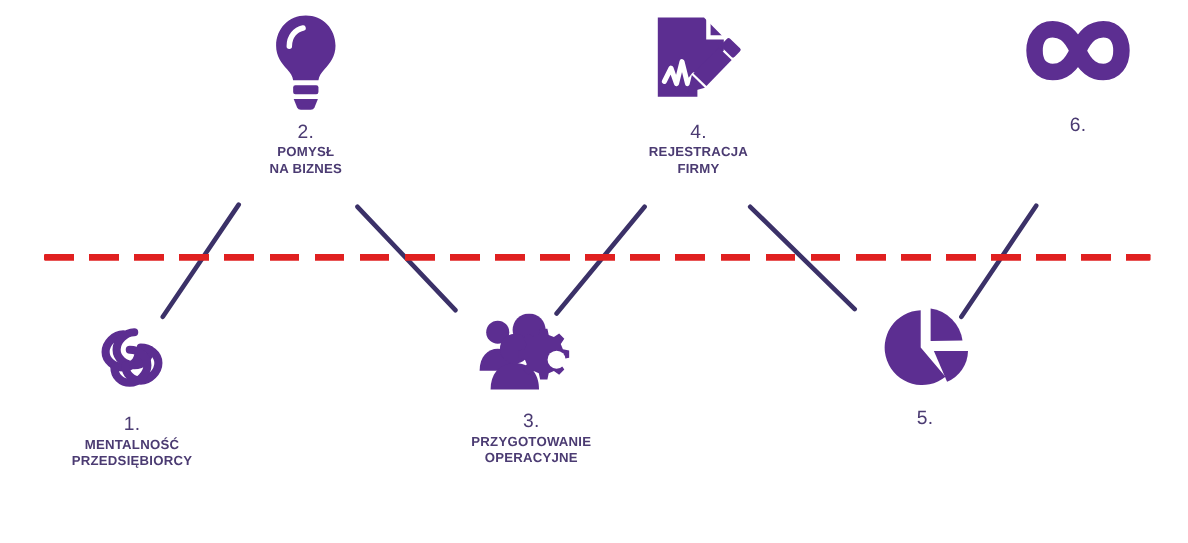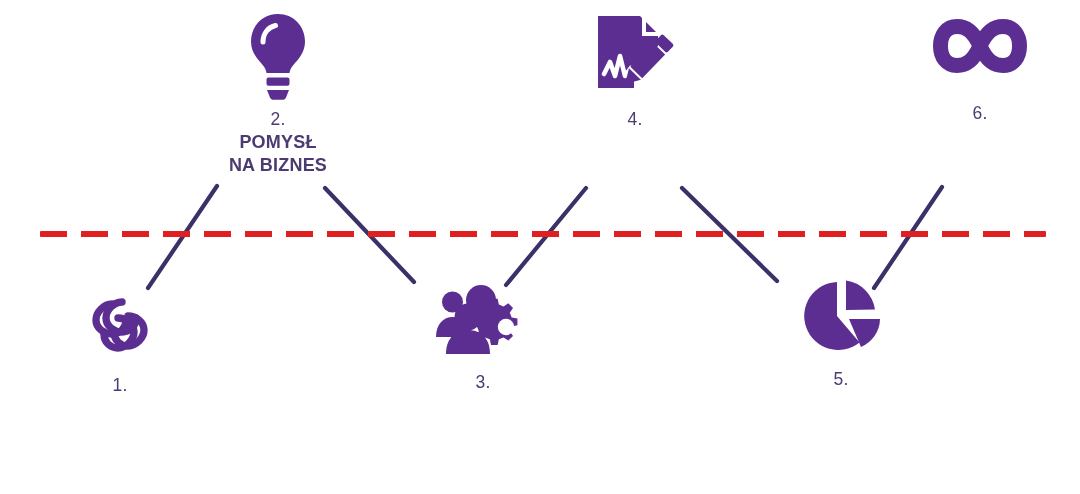--- a/index.html
+++ b/index.html
@@ -67,21 +67,21 @@
   .node .num {
     display: block;
     font-weight: 400;
     font-size: 17.5px;
     line-height: 1.30;
     color: #4b3b72;
   }
   .node .title {
     display: block;
     font-weight: 700;
-    font-size: 18px;
+    font-size: 12px;
     line-height: 1.28;
     color: #4b3b72;
     white-space: pre-line;
   }
   
   .node.top .caption { margin-top: 4px; }
   
   .node.bottom .caption { margin-top: 6px; }
 
   
@@ -120,20 +120,22 @@
         <g fill="none" stroke="#5C2E91" stroke-width="7.4" stroke-linecap="round" stroke-linejoin="round">
           <path d="M30 12 C22 12 14 20 14 28 C14 36 22 42 30 42 C38 42 44 36 44 28"></path>
           <path d="M40 10 C32 10 24 18 24 26 C24 34 32 40 40 40 C48 40 54 34 54 26"></path>
           <path d="M46 24 C54 24 62 30 62 38 C62 46 54 54 46 54 C38 54 32 48 32 40"></path>
           <path d="M36 26 C44 26 52 32 52 40 C52 48 44 56 36 56 C28 56 22 50 22 42"></path>
         </g>
       </svg>
     </span>
     <span class="caption">
       <span class="num">1.</span>
+      <span class="title">MENTALNOŚĆ
+PRZEDSIĘBIORCY</span>
     </span>
   </div>
 
   <div class="node top" id="node-2">
     <span class="icon-wrap">
       <svg class="icon" width="66" height="88" viewBox="0 0 66 88">
         <path fill="#5C2E91" d="M33 2 C17.5 2 6 14 6 29.5 C6 39 11 45.5 16 51 C19 54.3 21 57 21.5 61 L44.5 61 C45 57 47 54.3 50 51 C55 45.5 60 39 60 29.5 C60 14 48.5 2 33 2 Z"></path>
         <rect fill="#5C2E91" x="21.5" y="65.5" width="23" height="8.2" rx="2"></rect>
         <path fill="#5C2E91" d="M22 78 L44 78 L41 85.5 C40.3 87 39 87.8 37.5 87.8 L28.5 87.8 C27 87.8 25.7 87 25 85.5 Z"></path>
         <path fill="none" stroke="#ffffff" stroke-width="5" stroke-linecap="round" d="M18 30 C18 21 23.5 15 30.5 13.5"></path>
@@ -159,20 +161,22 @@
           <circle cx="34" cy="32" r="13.5"></circle>
           <path d="M12 69 C12 53 21.5 45 34 45 C46.5 45 56 53 56 69 Z"></path>
 
           <path d="M70.5 24.5 l5.4 0 1.3 -6.2 7.2 0 1.3 6.2 5.1 2.1 5.2 -3.5 5.1 5.1 -3.5 5.2 2.1 5.1 6.2 1.3 0 7.2 -6.2 1.3 -2.1 5.1 3.5 5.2 -5.1 5.1 -5.2 -3.5 -5.1 2.1 -1.3 6.2 -7.2 0 -1.3 -6.2 -5.1 -2.1 -5.2 3.5 -5.1 -5.1 3.5 -5.2 -2.1 -5.1 -6.2 -1.3 0 -7.2 6.2 -1.3 2.1 -5.1 -3.5 -5.2 5.1 -5.1 5.2 3.5 Z" transform="translate(-14,-3) scale(0.92)"></path>
           <circle cx="72" cy="42" r="8.2" fill="#ffffff"></circle>
         </g>
       </svg>
     </span>
     <span class="caption">
       <span class="num">3.</span>
+      <span class="title">PRZYGOTOWANIE
+OPERACYJNE</span>
     </span>
   </div>
 
   <div class="node top" id="node-4">
     <span class="icon-wrap">
       <svg class="icon" width="90" height="88" viewBox="0 0 90 88">
         <g fill="#5C2E91">
 
           <path d="M8 4 L50 4 L68 22 L68 34 L44 58 L44 76 L8 76 Z"></path>
           <path d="M52 6 L52 22 L68 22 Z" fill="#ffffff" opacity="0.0"></path>
@@ -185,20 +189,22 @@
             <rect x="52" y="33" width="16.5" height="33"></rect>
             <path d="M52 68 L68.5 68 L60.25 82 Z"></path>
           </g>
 
           <path fill="#ffffff" d="M44 56 L49 51 L70 72 L64 78 Z" opacity="0"></path>
         </g>
       </svg>
     </span>
     <span class="caption">
       <span class="num">4.</span>
+      <span class="title">REJESTRACJA
+FIRMY</span>
     </span>
   </div>
 
   <div class="node bottom" id="node-5">
     <span class="icon-wrap">
       <svg class="icon" width="80" height="76" viewBox="0 0 80 76">
         <g fill="#5C2E91">
 
           <path d="M36 36 L36 2 A34 34 0 1 0 58.5 62.5 Z"></path>
 

